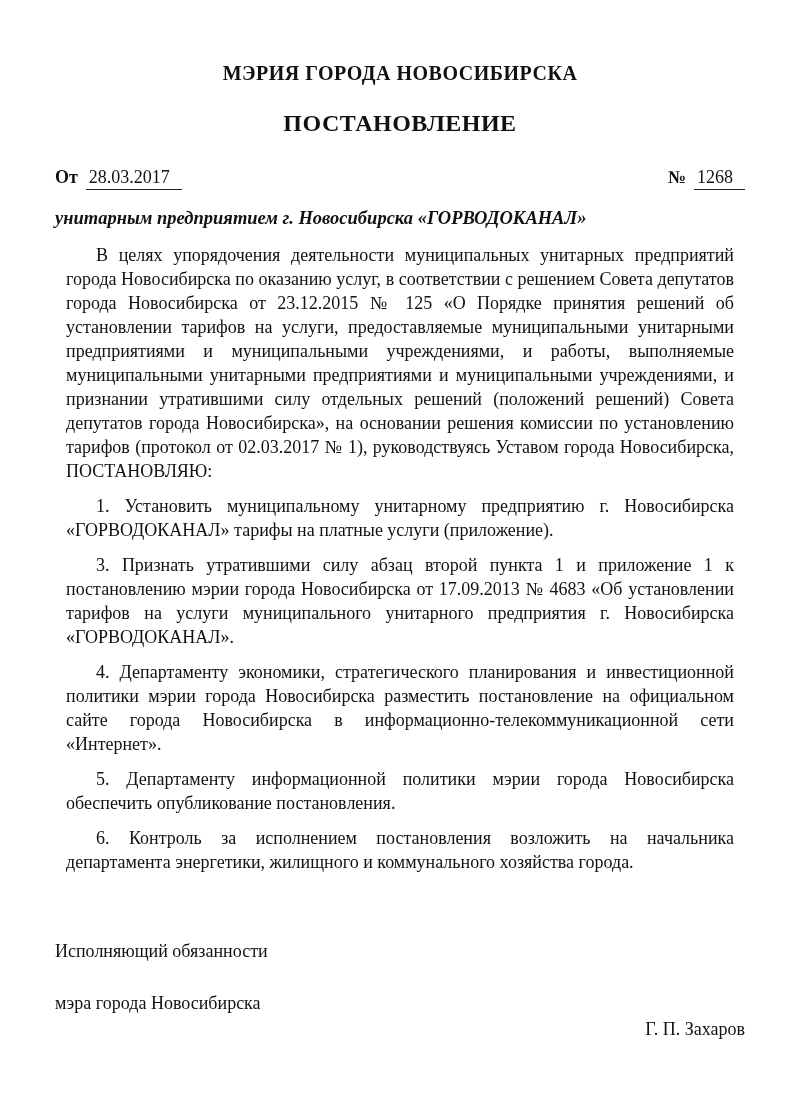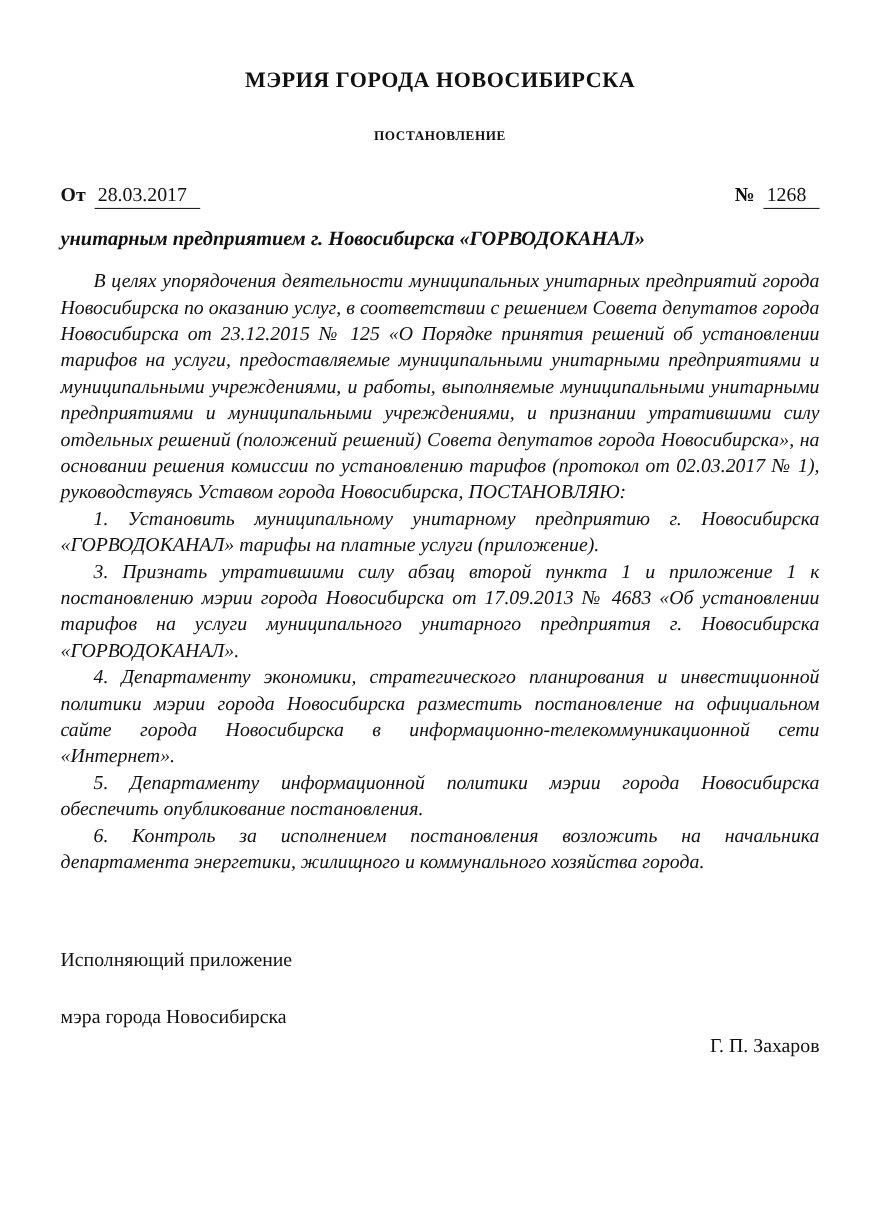--- a/index.html
+++ b/index.html
@@ -22,21 +22,21 @@
   .org-name {
     text-align: center;
     font-weight: bold;
     font-size: 20px;
     letter-spacing: 0.5px;
     line-height: 22px;
   }
   .doc-type {
     text-align: center;
     font-weight: bold;
-    font-size: 12px;
+    font-size: 24px;
     letter-spacing: 0.5px;
     line-height: 22px;
     margin-top: 28px;
   }
   .date-number-row {
     display: flex;
     justify-content: space-between;
     align-items: baseline;
     margin-top: 33px;
     font-size: 18px;
@@ -65,23 +65,22 @@
     white-space: nowrap;
     font-style: italic;
   }
   .body-text {
     margin-top: 11px;
     font-size: 18px;
     line-height: 24px;
     text-align: justify;
   }
   .body-text p {
-    margin: 0;
+    margin: 11px;
     text-indent: 30px;
-    font-style: italic;
   }
   .signature-row {
     display: flex;
     justify-content: space-between;
     align-items: flex-end;
     margin-top: 38px;
     font-size: 18px;
     line-height: 26px;
   }
   .signatory-role {
@@ -114,19 +113,19 @@
     <p>В целях упорядочения деятельности муниципальных унитарных предприятий города Новосибирска по оказанию услуг, в соответствии с решением Совета депутатов города Новосибирска от 23.12.2015 № 125 «О Порядке принятия решений об установлении тарифов на услуги, предоставляемые муниципальными унитарными предприятиями и муниципальными учреждениями, и работы, выполняемые муниципальными унитарными предприятиями и муниципальными учреждениями, и признании утратившими силу отдельных решений (положений решений) Совета депутатов города Новосибирска», на основании решения комиссии по установлению тарифов (протокол от 02.03.2017 № 1), руководствуясь Уставом города Новосибирска,  ПОСТАНОВЛЯЮ:</p>
     <p>1. Установить муниципальному унитарному предприятию г. Новосибирска «ГОРВОДОКАНАЛ» тарифы на платные услуги (приложение).</p>
     <p>3. Признать утратившими силу абзац второй пункта 1 и приложение 1 к постановлению мэрии города Новосибирска от 17.09.2013 № 4683 «Об установлении тарифов на услуги муниципального унитарного предприятия г. Новосибирска «ГОРВОДОКАНАЛ».</p>
     <p>4. Департаменту экономики, стратегического планирования и инвестиционной политики мэрии города Новосибирска разместить постановление на официальном сайте города Новосибирска в информационно-телекоммуникационной сети «Интернет».</p>
     <p>5. Департаменту информационной политики мэрии города Новосибирска обеспечить опубликование постановления.</p>
     <p>6. Контроль за исполнением постановления возложить на начальника департамента энергетики, жилищного и коммунального хозяйства города.</p>
   </div>
 
   <div class="signature-row">
     <div class="signatory-role">
-      <div>Исполняющий приложение</div>
+      <div>Исполняющий обязанности</div>
       <div>мэра города Новосибирска</div>
     </div>
     <div>Г. П. Захаров</div>
   </div>
 
 </div>
 
 </body></html>

